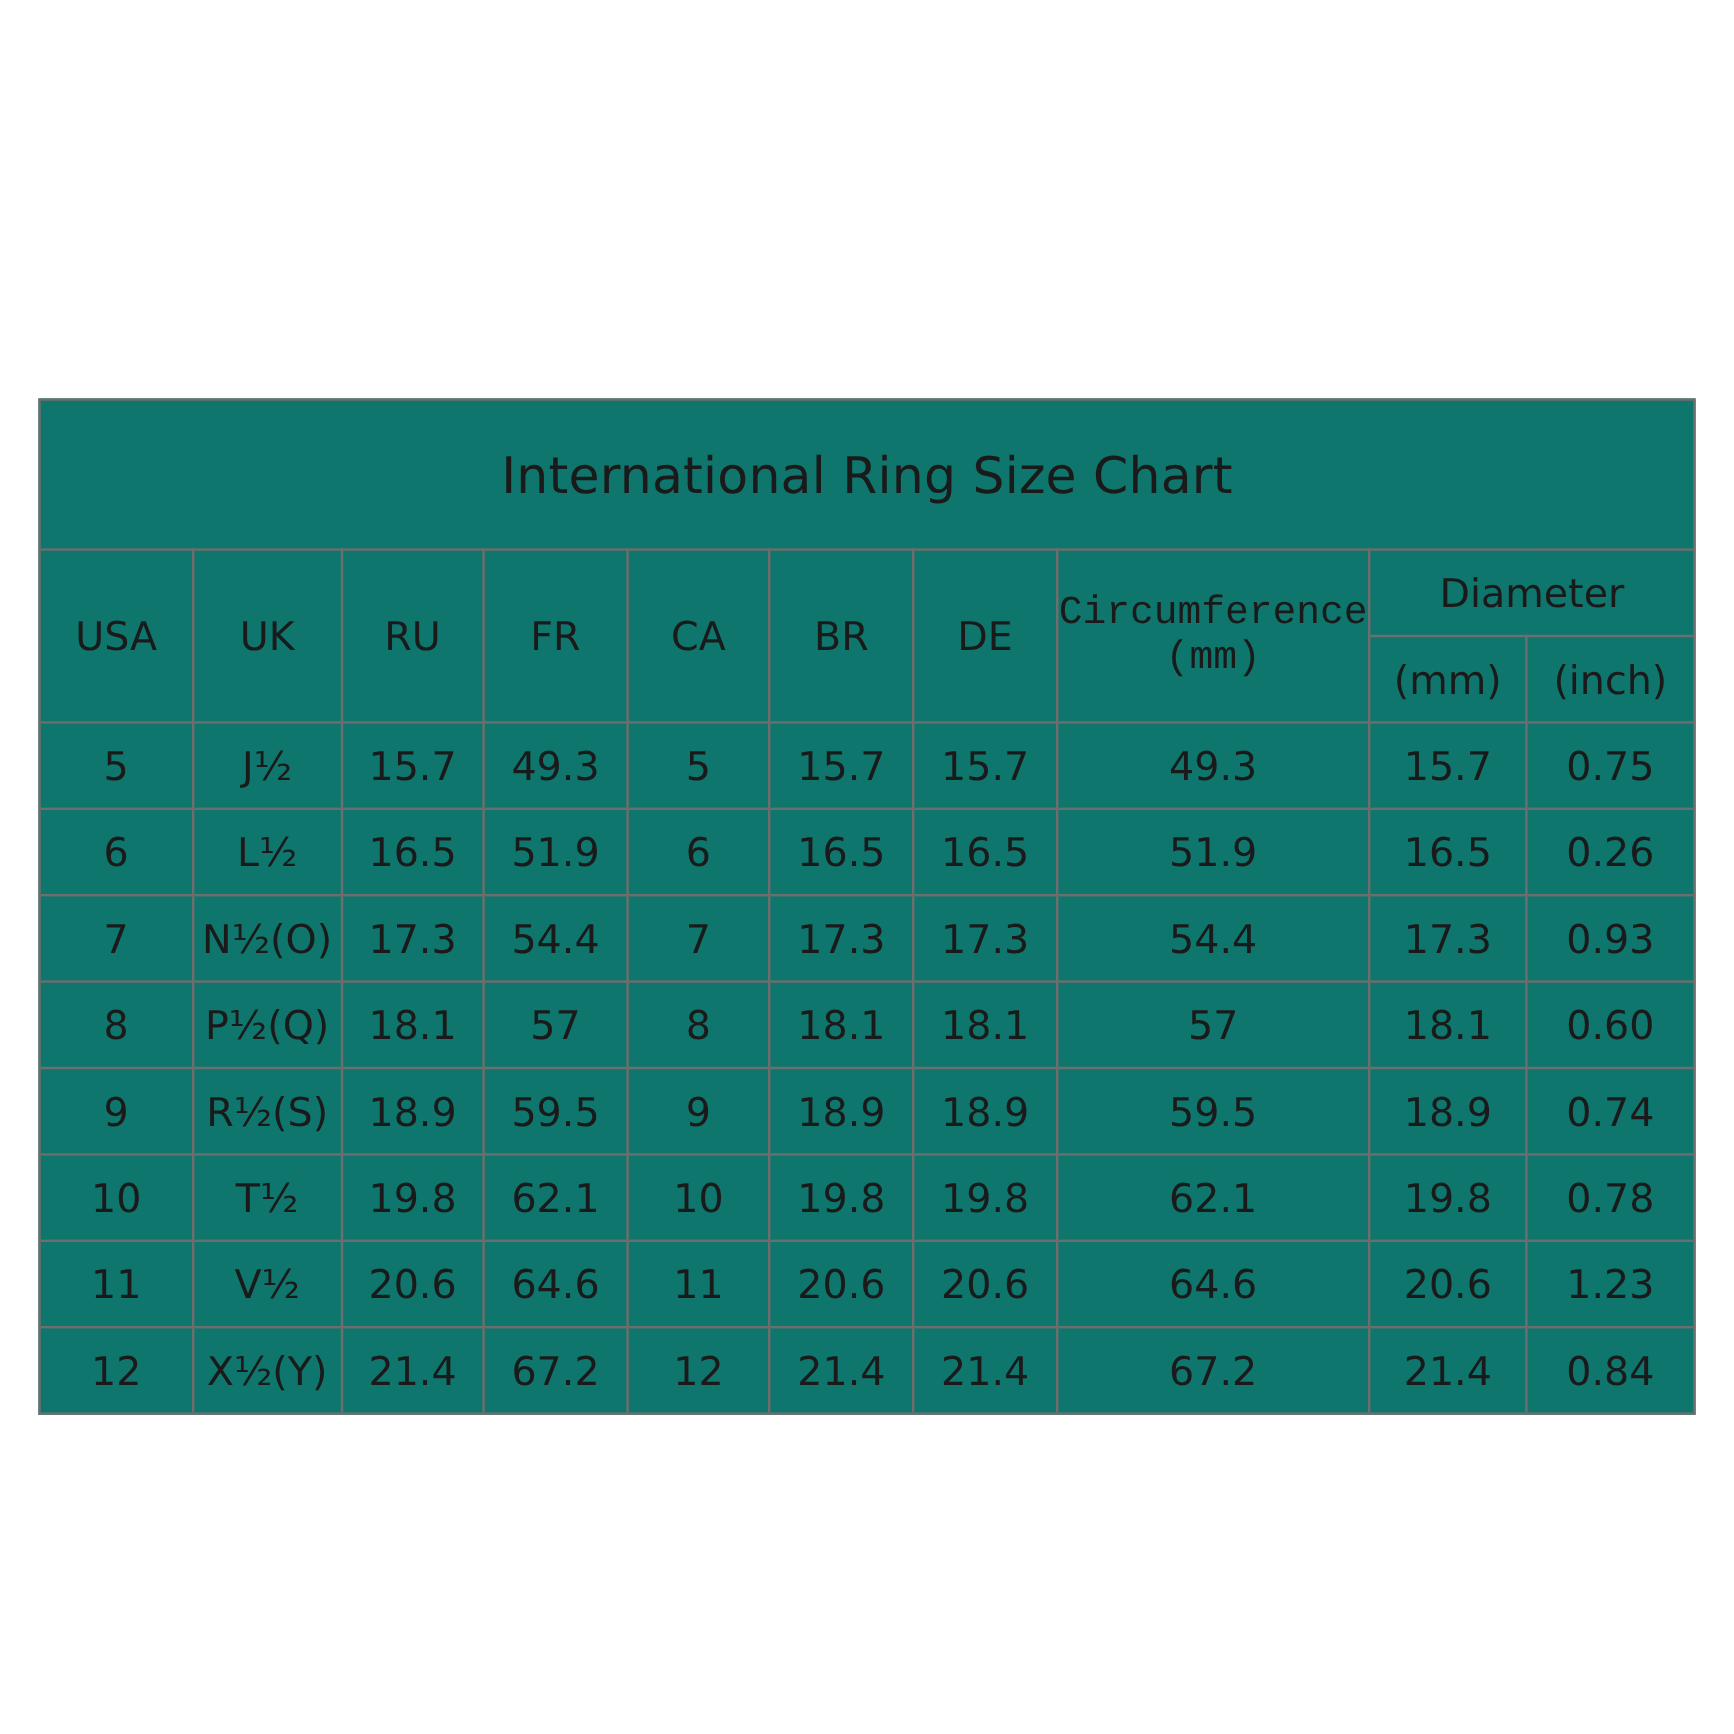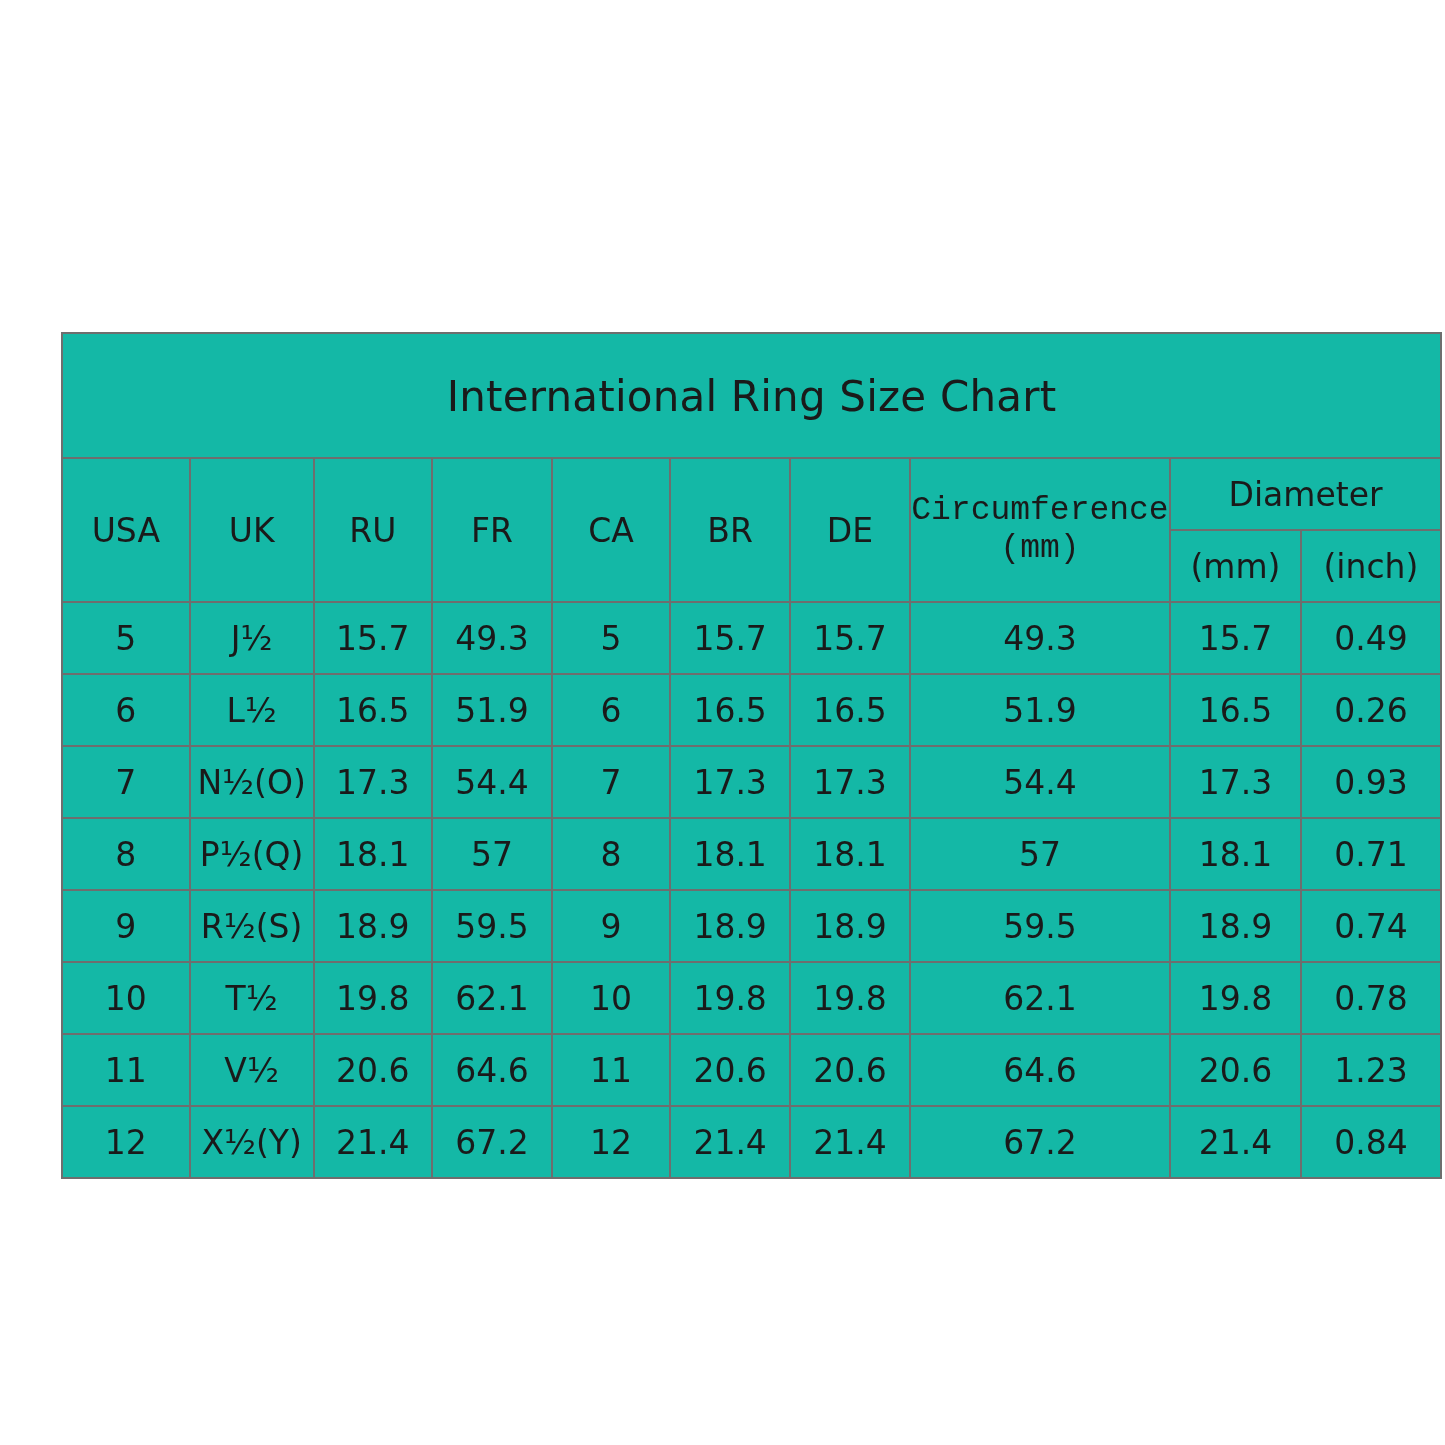--- a/index.html
+++ b/index.html
@@ -15,22 +15,21 @@
     position: relative;
     overflow: hidden;
   }
   #chart-wrap {
     position: absolute;
     left: 32px;
     top: 332px;
     width: 1381px;
     box-sizing: border-box;
     border: 2px solid #6e6e6e;
-    background: #14b8a6;
-    margin-left: 29px;
+    background: #0f766e;
   }
   .chart-title {
     text-align: center;
     font-size: 42px;
     font-weight: 400;
     padding: 38px 0 36px 0;
     letter-spacing: 0.2px;
   }
   table.ring-table {
     width: 100%;
@@ -120,21 +119,21 @@
       <tr class="data-row">
         <td>5</td>
         <td>J½</td>
         <td>15.7</td>
         <td>49.3</td>
         <td>5</td>
         <td>15.7</td>
         <td>15.7</td>
         <td>49.3</td>
         <td>15.7</td>
-        <td>0.49</td>
+        <td>0.75</td>
       </tr>
       <tr class="data-row">
         <td>6</td>
         <td>L½</td>
         <td>16.5</td>
         <td>51.9</td>
         <td>6</td>
         <td>16.5</td>
         <td>16.5</td>
         <td>51.9</td>
@@ -156,21 +155,21 @@
       <tr class="data-row">
         <td>8</td>
         <td>P½(Q)</td>
         <td>18.1</td>
         <td>57</td>
         <td>8</td>
         <td>18.1</td>
         <td>18.1</td>
         <td>57</td>
         <td>18.1</td>
-        <td>0.71</td>
+        <td>0.60</td>
       </tr>
       <tr class="data-row">
         <td>9</td>
         <td>R½(S)</td>
         <td>18.9</td>
         <td>59.5</td>
         <td>9</td>
         <td>18.9</td>
         <td>18.9</td>
         <td>59.5</td>

